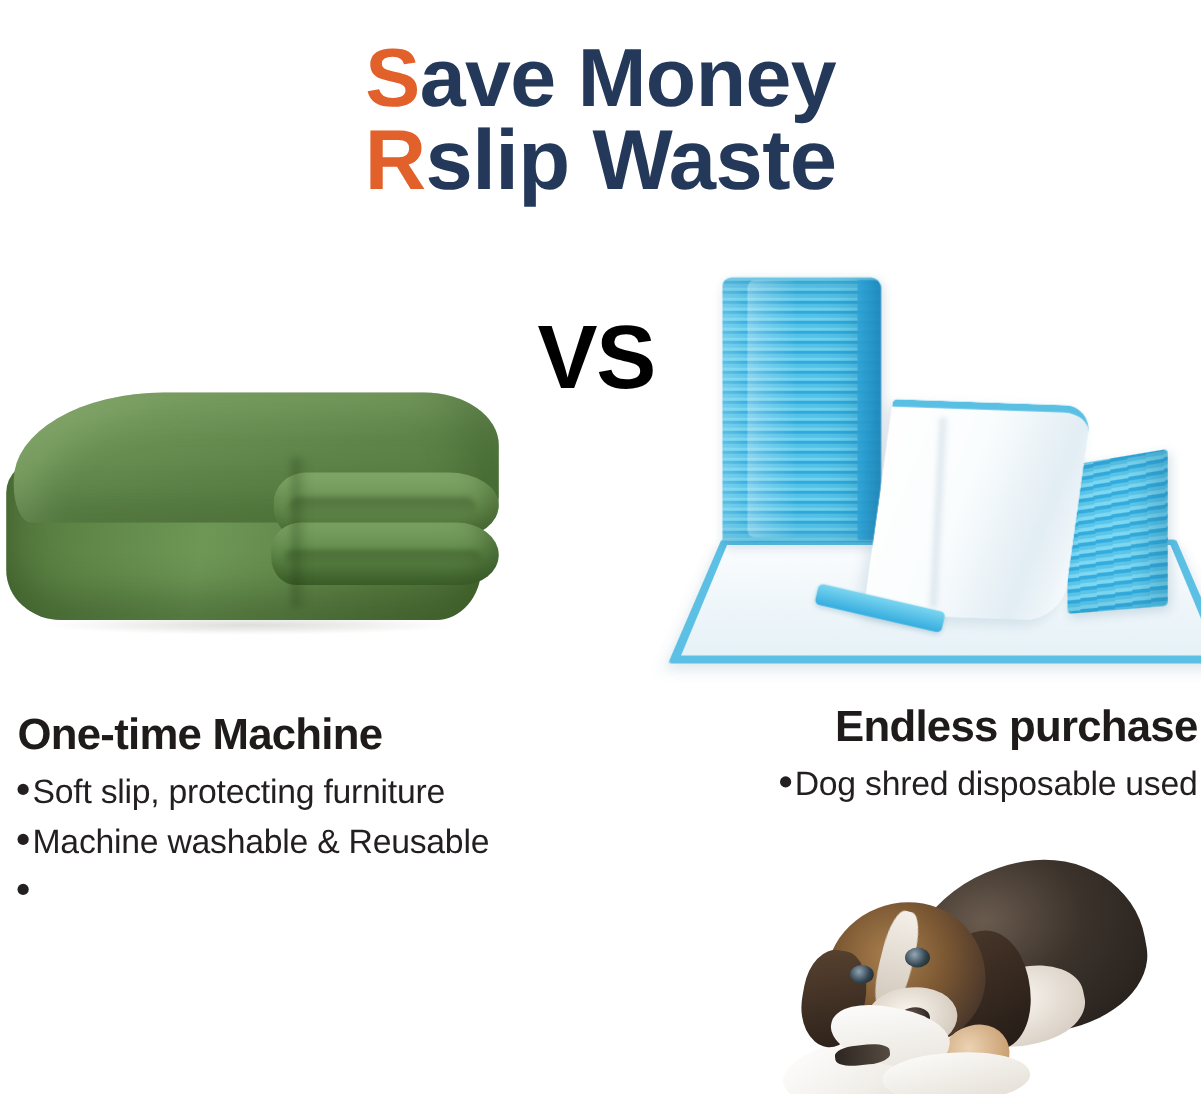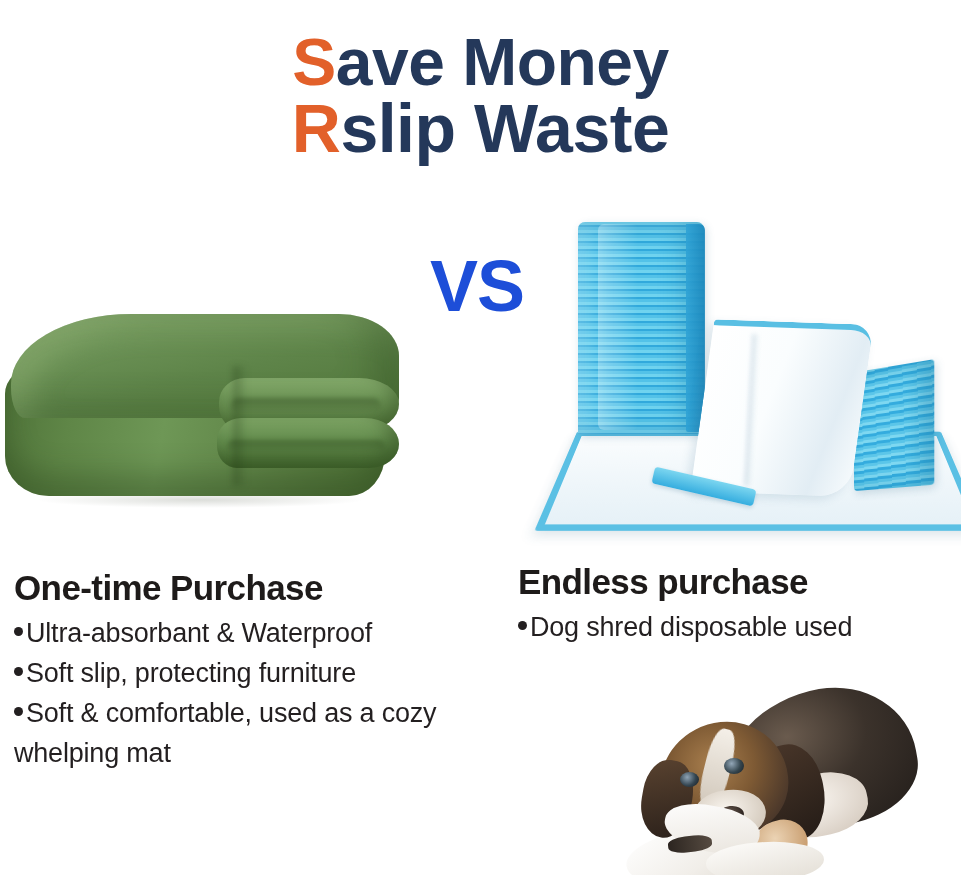--- a/index.html
+++ b/index.html
@@ -39,21 +39,21 @@
   .headline-line.line2 { font-size: 68px; }
   .drop-cap { color: #E2602A; }
 
   
   .vs-mark {
     position: absolute;
     left: 430px;
     top: 222px;
     font-size: 72px;
     font-weight: 700;
-    color: #1d4ed8;
+    color: #000000;
     letter-spacing: -1px;
     line-height: 1;
   }
 
   
   .blanket {
     position: absolute;
     left: 5px;
     top: 278px;
     width: 400px;
@@ -328,21 +328,21 @@
     position: absolute;
     left: 48px; top: 158px;
     width: 44px; height: 16px;
     background: linear-gradient(90deg,#2C2520,#564B41);
     border-radius: 40%;
     transform: rotate(-6deg);
   }
 
   
   .col-left  { position: absolute; left: 14px;  top: 540px; width: 470px; }
-  .col-right { position: absolute; left: 518px; top: 534px; width: 440px; }
+  .col-right { position: absolute; left: 518px; top: 534px; width: 440px; text-align: right; }
 
   .col-heading {
     font-size: 35px;
     font-weight: 700;
     color: #1E1B1A;
     letter-spacing: -0.6px;
     margin: 0 0 6px 0;
     line-height: 1.15;
     white-space: nowrap;
   }
@@ -412,25 +412,25 @@
     <div class="dog-eye-r"></div>
     <div class="dog-muzzle"></div>
     <div class="dog-nose"></div>
     <div class="dog-paw"></div>
     <div class="shred-2"></div>
     <div class="shred-dark"></div>
     <div class="shred-3"></div>
   </div>
 
   <div class="col-left">
-    <div class="col-heading">One-time Purchase</div>
+    <div class="col-heading">One-time Machine</div>
     <ul class="bullet-list">
-      <li class="bullet-item"><span class="bullet-dot"></span><span>Ultra-absorbant &amp; Waterproof</span></li>
       <li class="bullet-item"><span class="bullet-dot"></span><span>Soft slip, protecting furniture</span></li>
-      <li class="bullet-item"><span class="bullet-dot"></span><span>Soft &amp; comfortable, used as a cozy whelping mat</span></li>
+      <li class="bullet-item"><span class="bullet-dot"></span><span>Machine washable &amp; Reusable</span></li>
+      <li class="bullet-item"><span class="bullet-dot"></span></li>
     </ul>
   </div>
 
   <div class="col-right">
     <div class="col-heading">Endless purchase</div>
     <ul class="bullet-list">
       <li class="bullet-item"><span class="bullet-dot"></span><span>Dog shred disposable used</span></li>
     </ul>
   </div>
 

